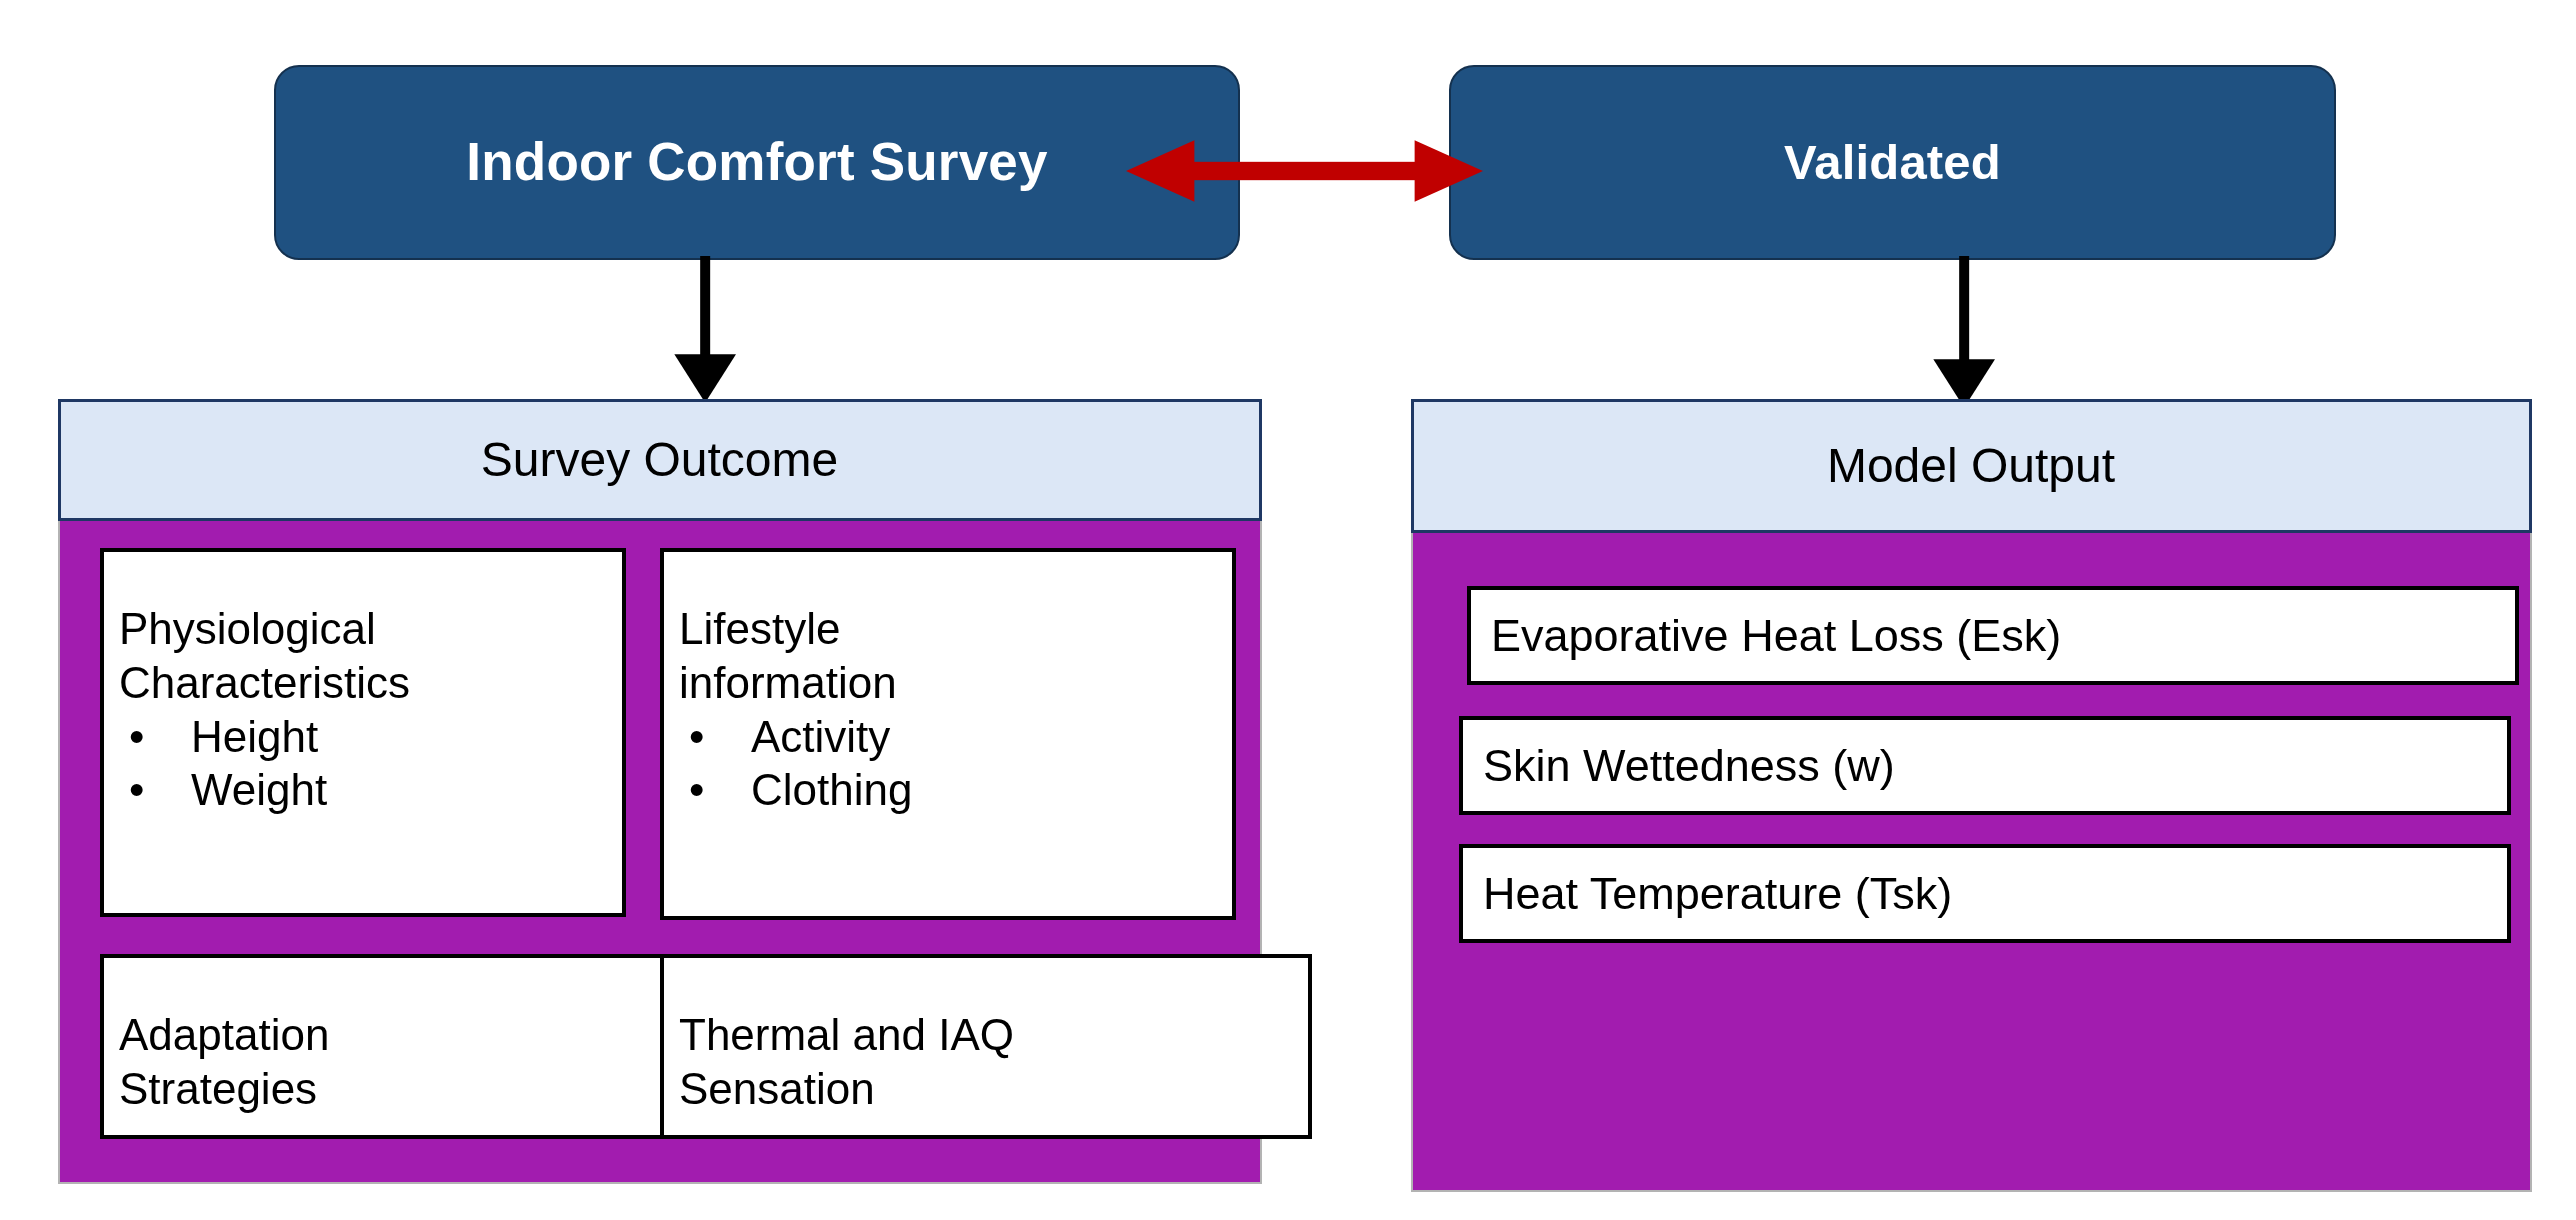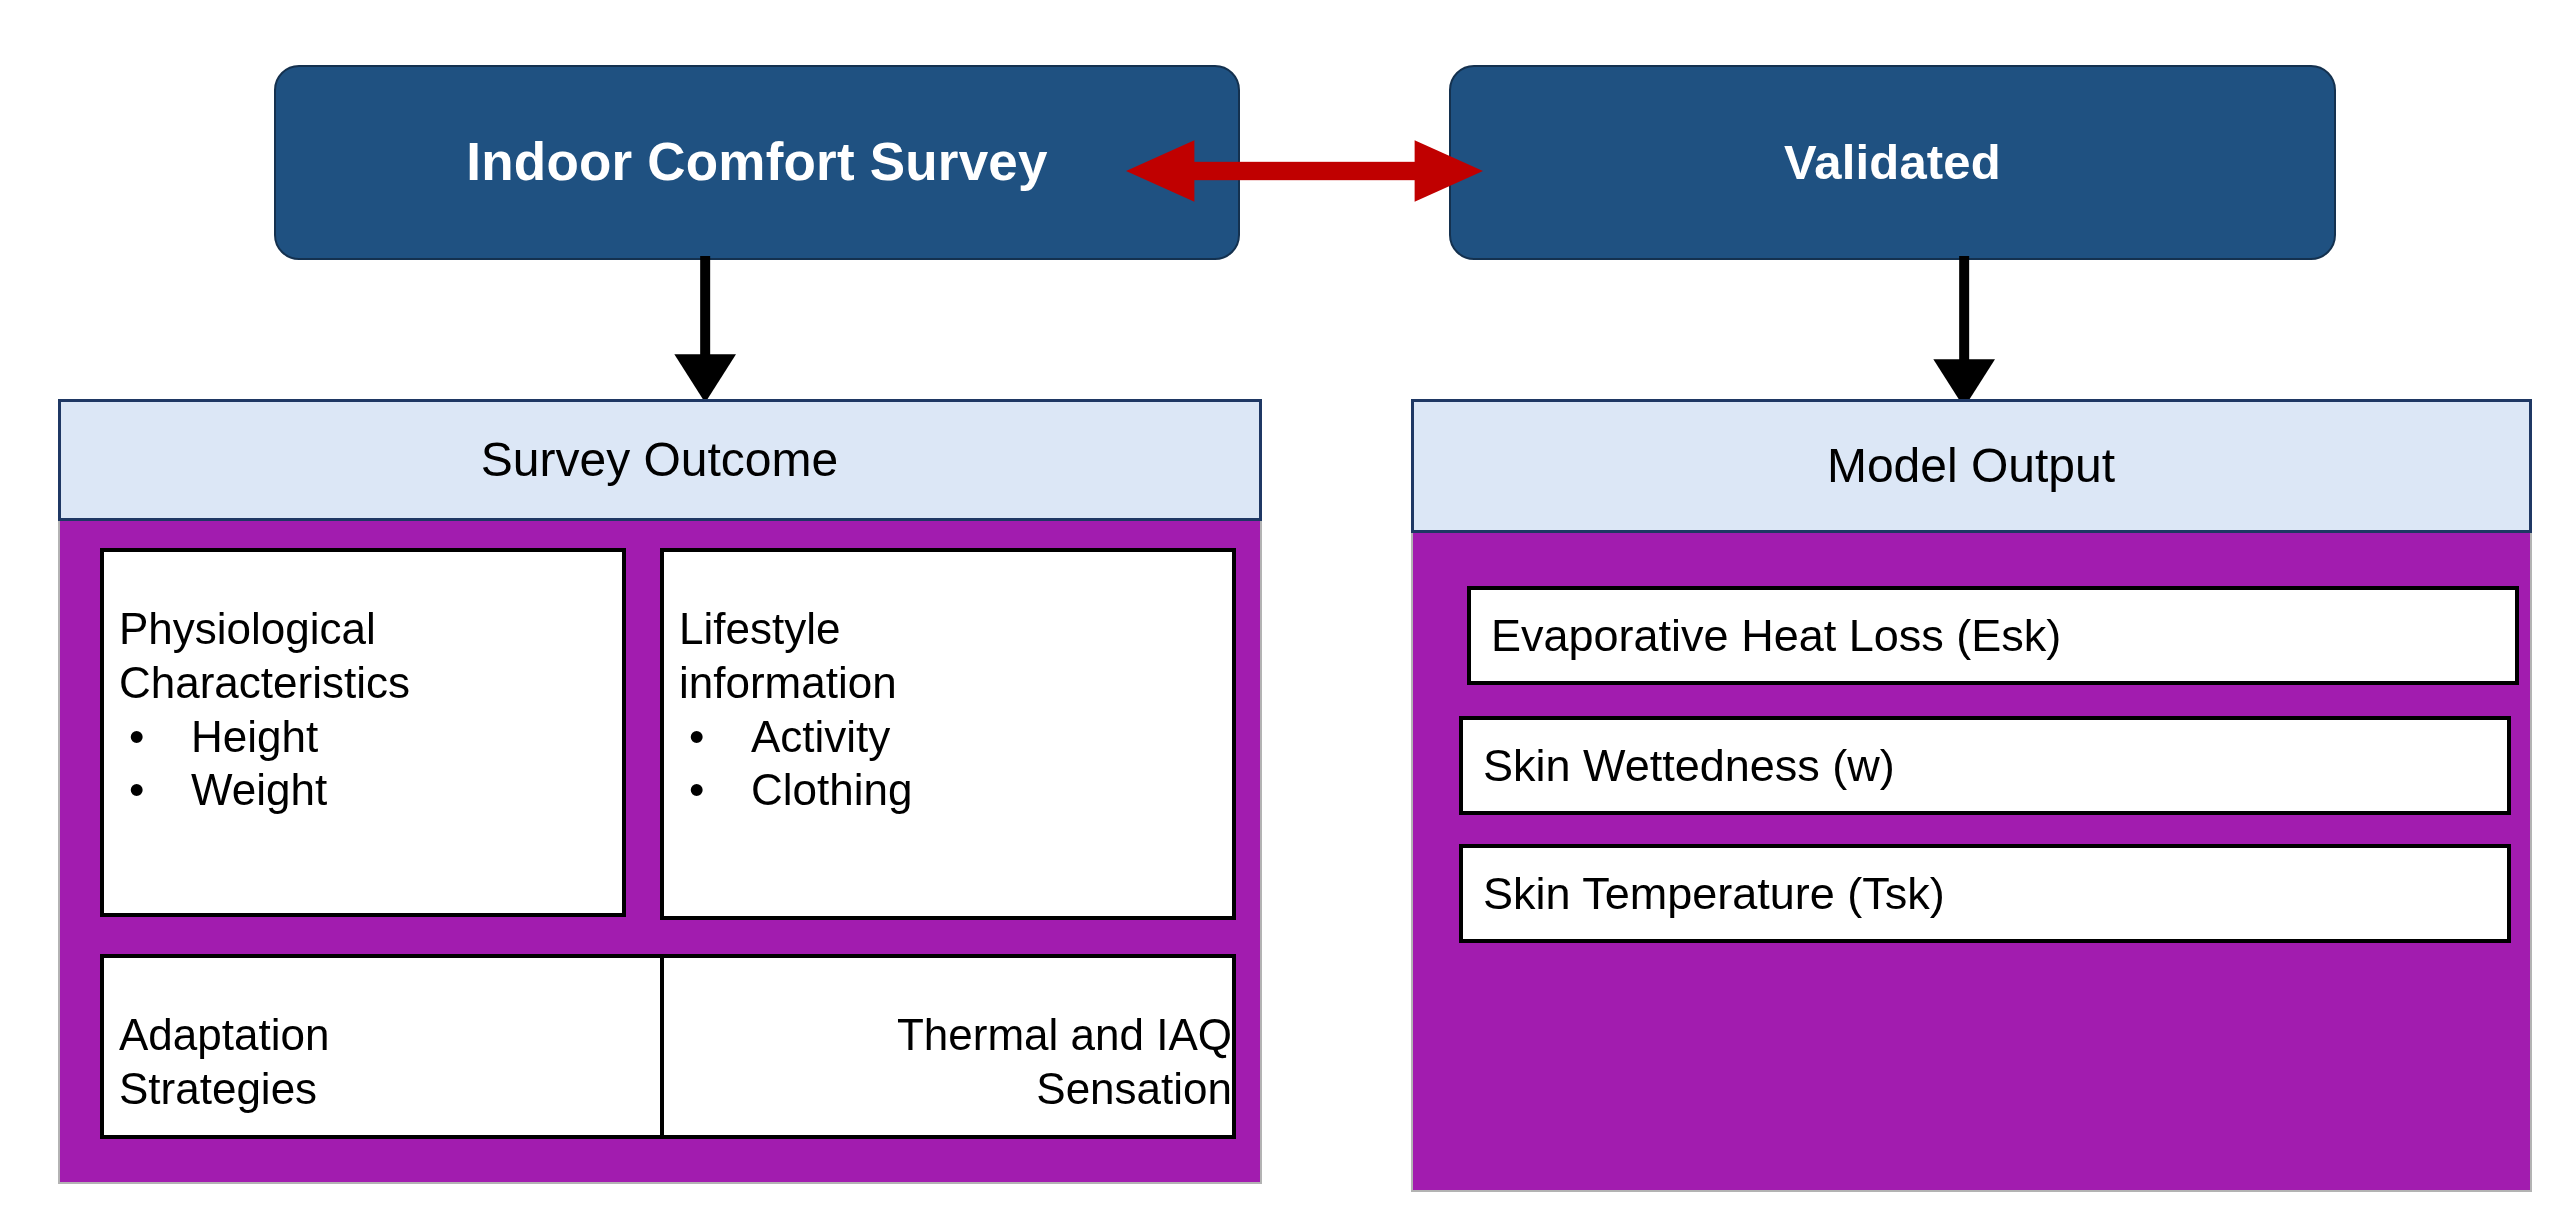--- a/index.html
+++ b/index.html
@@ -114,21 +114,21 @@
     border: 4.2px solid #000000;
     background: #ffffff;
     color: #000000;
     font-size: 44px;
     line-height: 1.22;
     padding: 18.4px 0 8.4px 15px;
   }
   #sub-physiological { left: 40px;  top: 147px; width: 526px; height: 369px; }
   #sub-lifestyle     { left: 600px; top: 147px; width: 576px; height: 372px; }
   #sub-adaptation    { left: 40px;  top: 553px; width: 628px; height: 185px; }
-  #sub-thermal       { left: 600px; top: 553px; width: 576px; height: 185px; text-align: right; }
+  #sub-thermal       { left: 600px; top: 553px; width: 652px; height: 185px; }
 
   .sub-title { display: block; white-space: pre-line; margin-top: 32px; }
 
   .bullets {
     list-style: none;
     margin: 0;
     padding: 0;
   }
   .bullets li {
     position: relative;
@@ -247,18 +247,18 @@
 
     <div class="out-box" id="out-box-0">
       <span>Evaporative Heat Loss (Esk)</span>
     </div>
 
     <div class="out-box" id="out-box-1">
       <span>Skin Wettedness (w)</span>
     </div>
 
     <div class="out-box" id="out-box-2">
-      <span>Skin Temperature (Tsk)</span>
+      <span>Heat Temperature (Tsk)</span>
     </div>
   </div>
 
 </div>
 
 
 </body></html>

